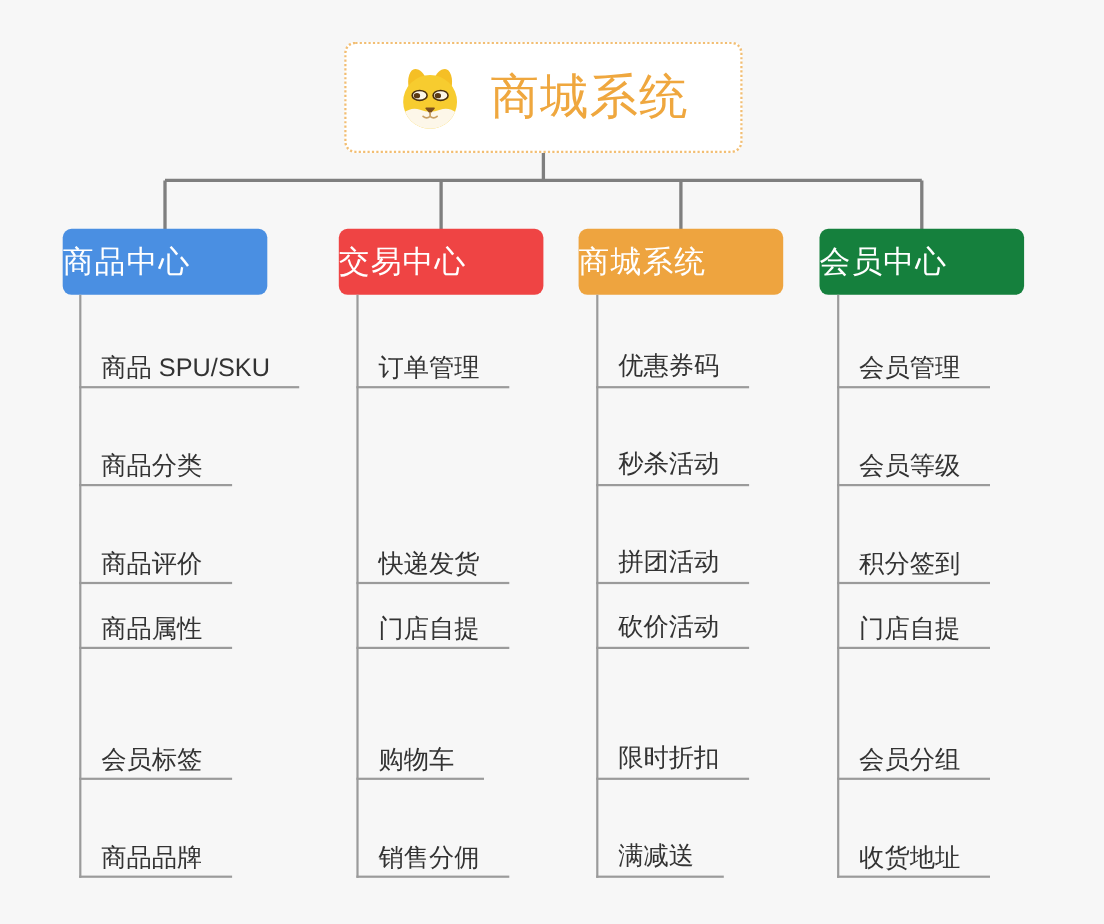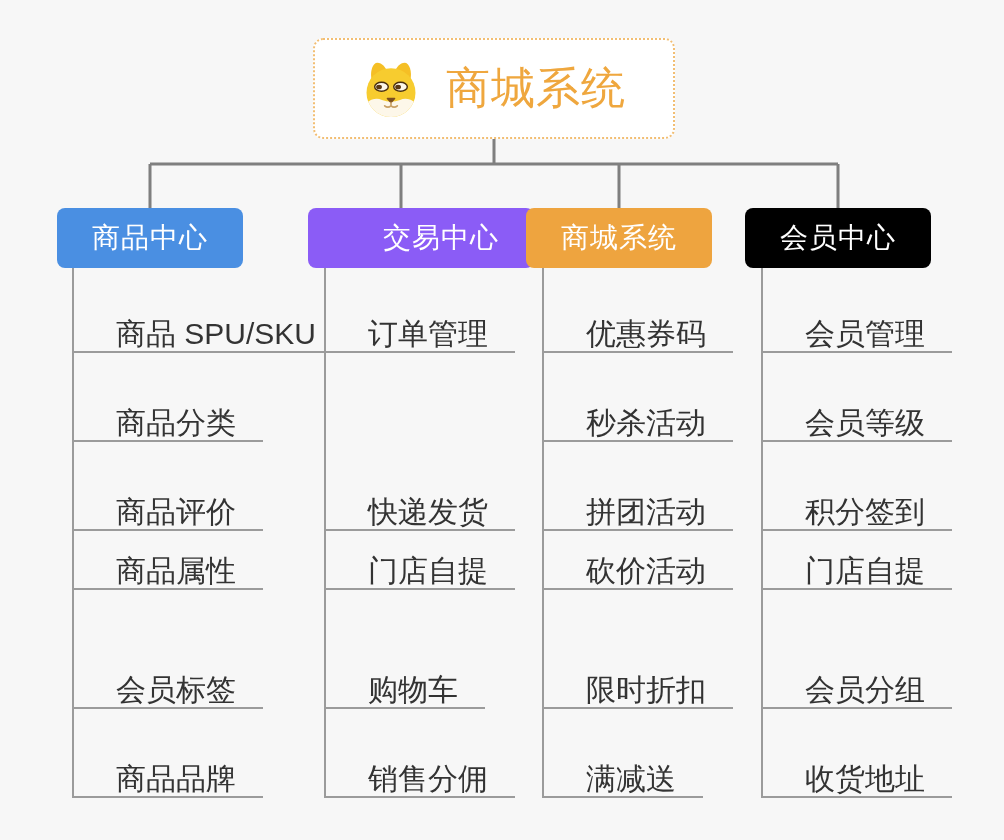--- a/index.html
+++ b/index.html
@@ -14,37 +14,37 @@
   .root {
     position:absolute; left:313px; top:38px; width:362px; height:101px;
     background:#ffffff; border:2px dotted #f2be73; border-radius:10px;
     box-sizing:border-box; display:flex; align-items:center; justify-content:center; gap:26px;
   }
   .root-label { font-size:44px; color:#efa73e; letter-spacing:1px; }
 
   
   .branch {
     position:absolute; top:208px; width:186px; height:60px; border-radius:8px;
-    display:flex; align-items:center; justify-content:center;
+    display:flex; align-items:center; 
     color:#ffffff; font-size:28px; letter-spacing:1px;
   }
   .b1 { left:57px; }  .b2 { left:308px; }  .b3 { left:526px; }  .b4 { left:745px; }
 
   
   .spine { position:absolute; top:268px; width:2px; height:530px; background:#9b9b9b; }
   .s1 { left:72px; }  .s2 { left:324px; }  .s3 { left:542px; }  .s4 { left:761px; }
 
   
   .leaf {
     position:absolute; white-space:nowrap;
-    line-height:30px; font-size:30px; color:#333333;
-    padding:0 27px 2px 44px;
+    line-height:30px; font-size:23px; color:#333333;
+    padding:0 27px 2px 20px;
     border-bottom:2px solid #9b9b9b;
   }
-  .c1 { left:72px; }  .c2 { left:324px; }  .c3 { left:542px; }  .c4 { left:761px; }
+  .c1 { left:72px; }  .c2 { left:324px; }  .c3 { left:542px;font-family:Liberation Mono, monospace; }  .c4 { left:761px; }
   .r1 { top:319px; } .r2 { top:408px; } .r3 { top:497px; }
   .r4 { top:556px; } .r5 { top:675px; } .r6 { top:764px; }
 </style>
 </head>
 <body>
 
 <div class="canvas">
 
   <svg class="connectors" viewBox="0 0 1004 840" xmlns="http://www.w3.org/2000/svg">
     <path d="M494 139 L494 164 M150 164 L838 164 M150 164 L150 210 M401 164 L401 210 M619 164 L619 210 M838 164 L838 210" stroke="#7f7f7f" stroke-width="3" fill="none"></path>
@@ -67,27 +67,27 @@
       <ellipse cx="39.8" cy="29.8" rx="3.2" ry="2.6" fill="#5c3a14"></ellipse>
       <path d="M28 42.5 L36 42.5 L32 47 Z" fill="#7a4e1e" stroke="#7a4e1e" stroke-width="1.5" stroke-linejoin="round"></path>
       <path d="M32 47 L32 50.5 M25 50.5 Q28.5 53.5 32 50.5 Q35.5 53.5 39 50.5" stroke="#c9a064" stroke-width="1.8" fill="none" stroke-linecap="round"></path>
     </svg>
     <span class="root-label">商城系统</span>
   </div>
 
   <div class="branch b1" style="background-color: rgb(74, 143, 226);">
     <span>商品中心</span>
   </div>
-  <div class="branch b2" style="background-color: #8b5cf6; padding-left: 40px;">
+  <div class="branch b2" style="background-color: #ef4444;">
     <span>交易中心</span>
   </div>
   <div class="branch b3" style="background-color: rgb(238, 164, 63);">
     <span>商城系统</span>
   </div>
-  <div class="branch b4" style="background-color: #000000;">
+  <div class="branch b4" style="background-color: #15803d;">
     <span>会员中心</span>
   </div>
 
   <div class="spine s1"></div>
   <div class="spine s2"></div>
   <div class="spine s3"></div>
   <div class="spine s4"></div>
 
   <div class="leaf c1 r1">商品 SPU/SKU</div>
   <div class="leaf c1 r2">商品分类</div>

